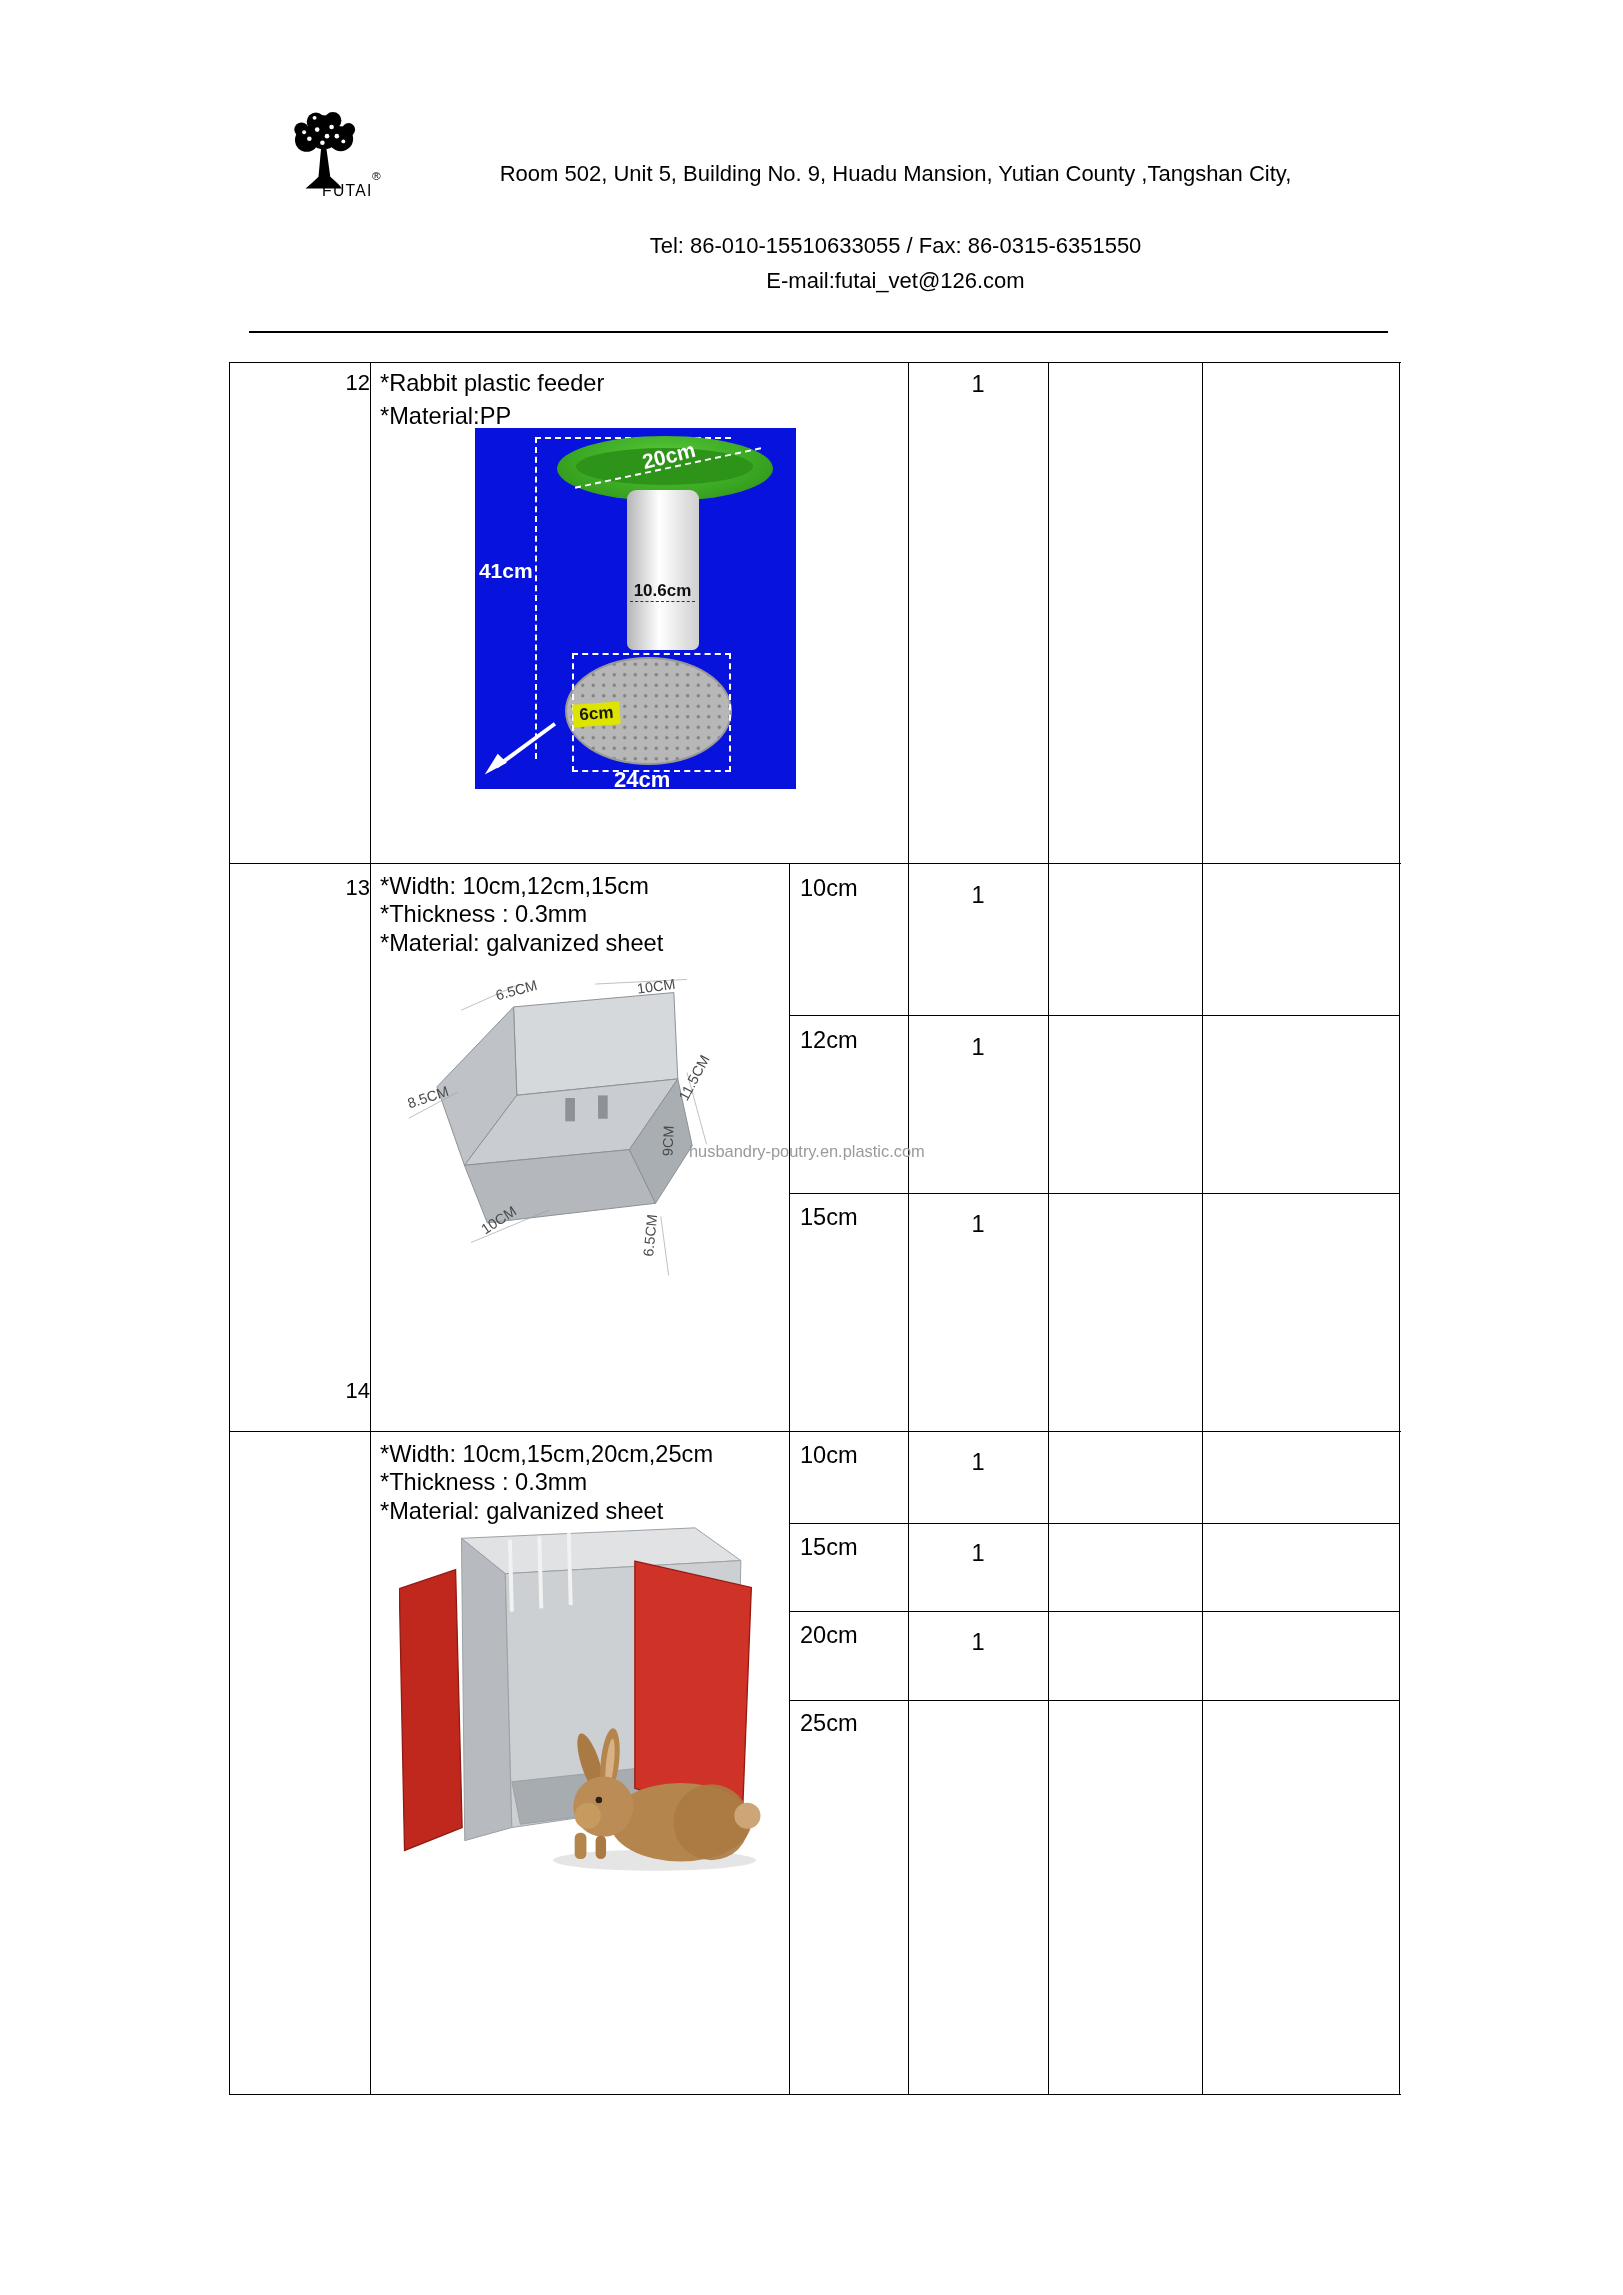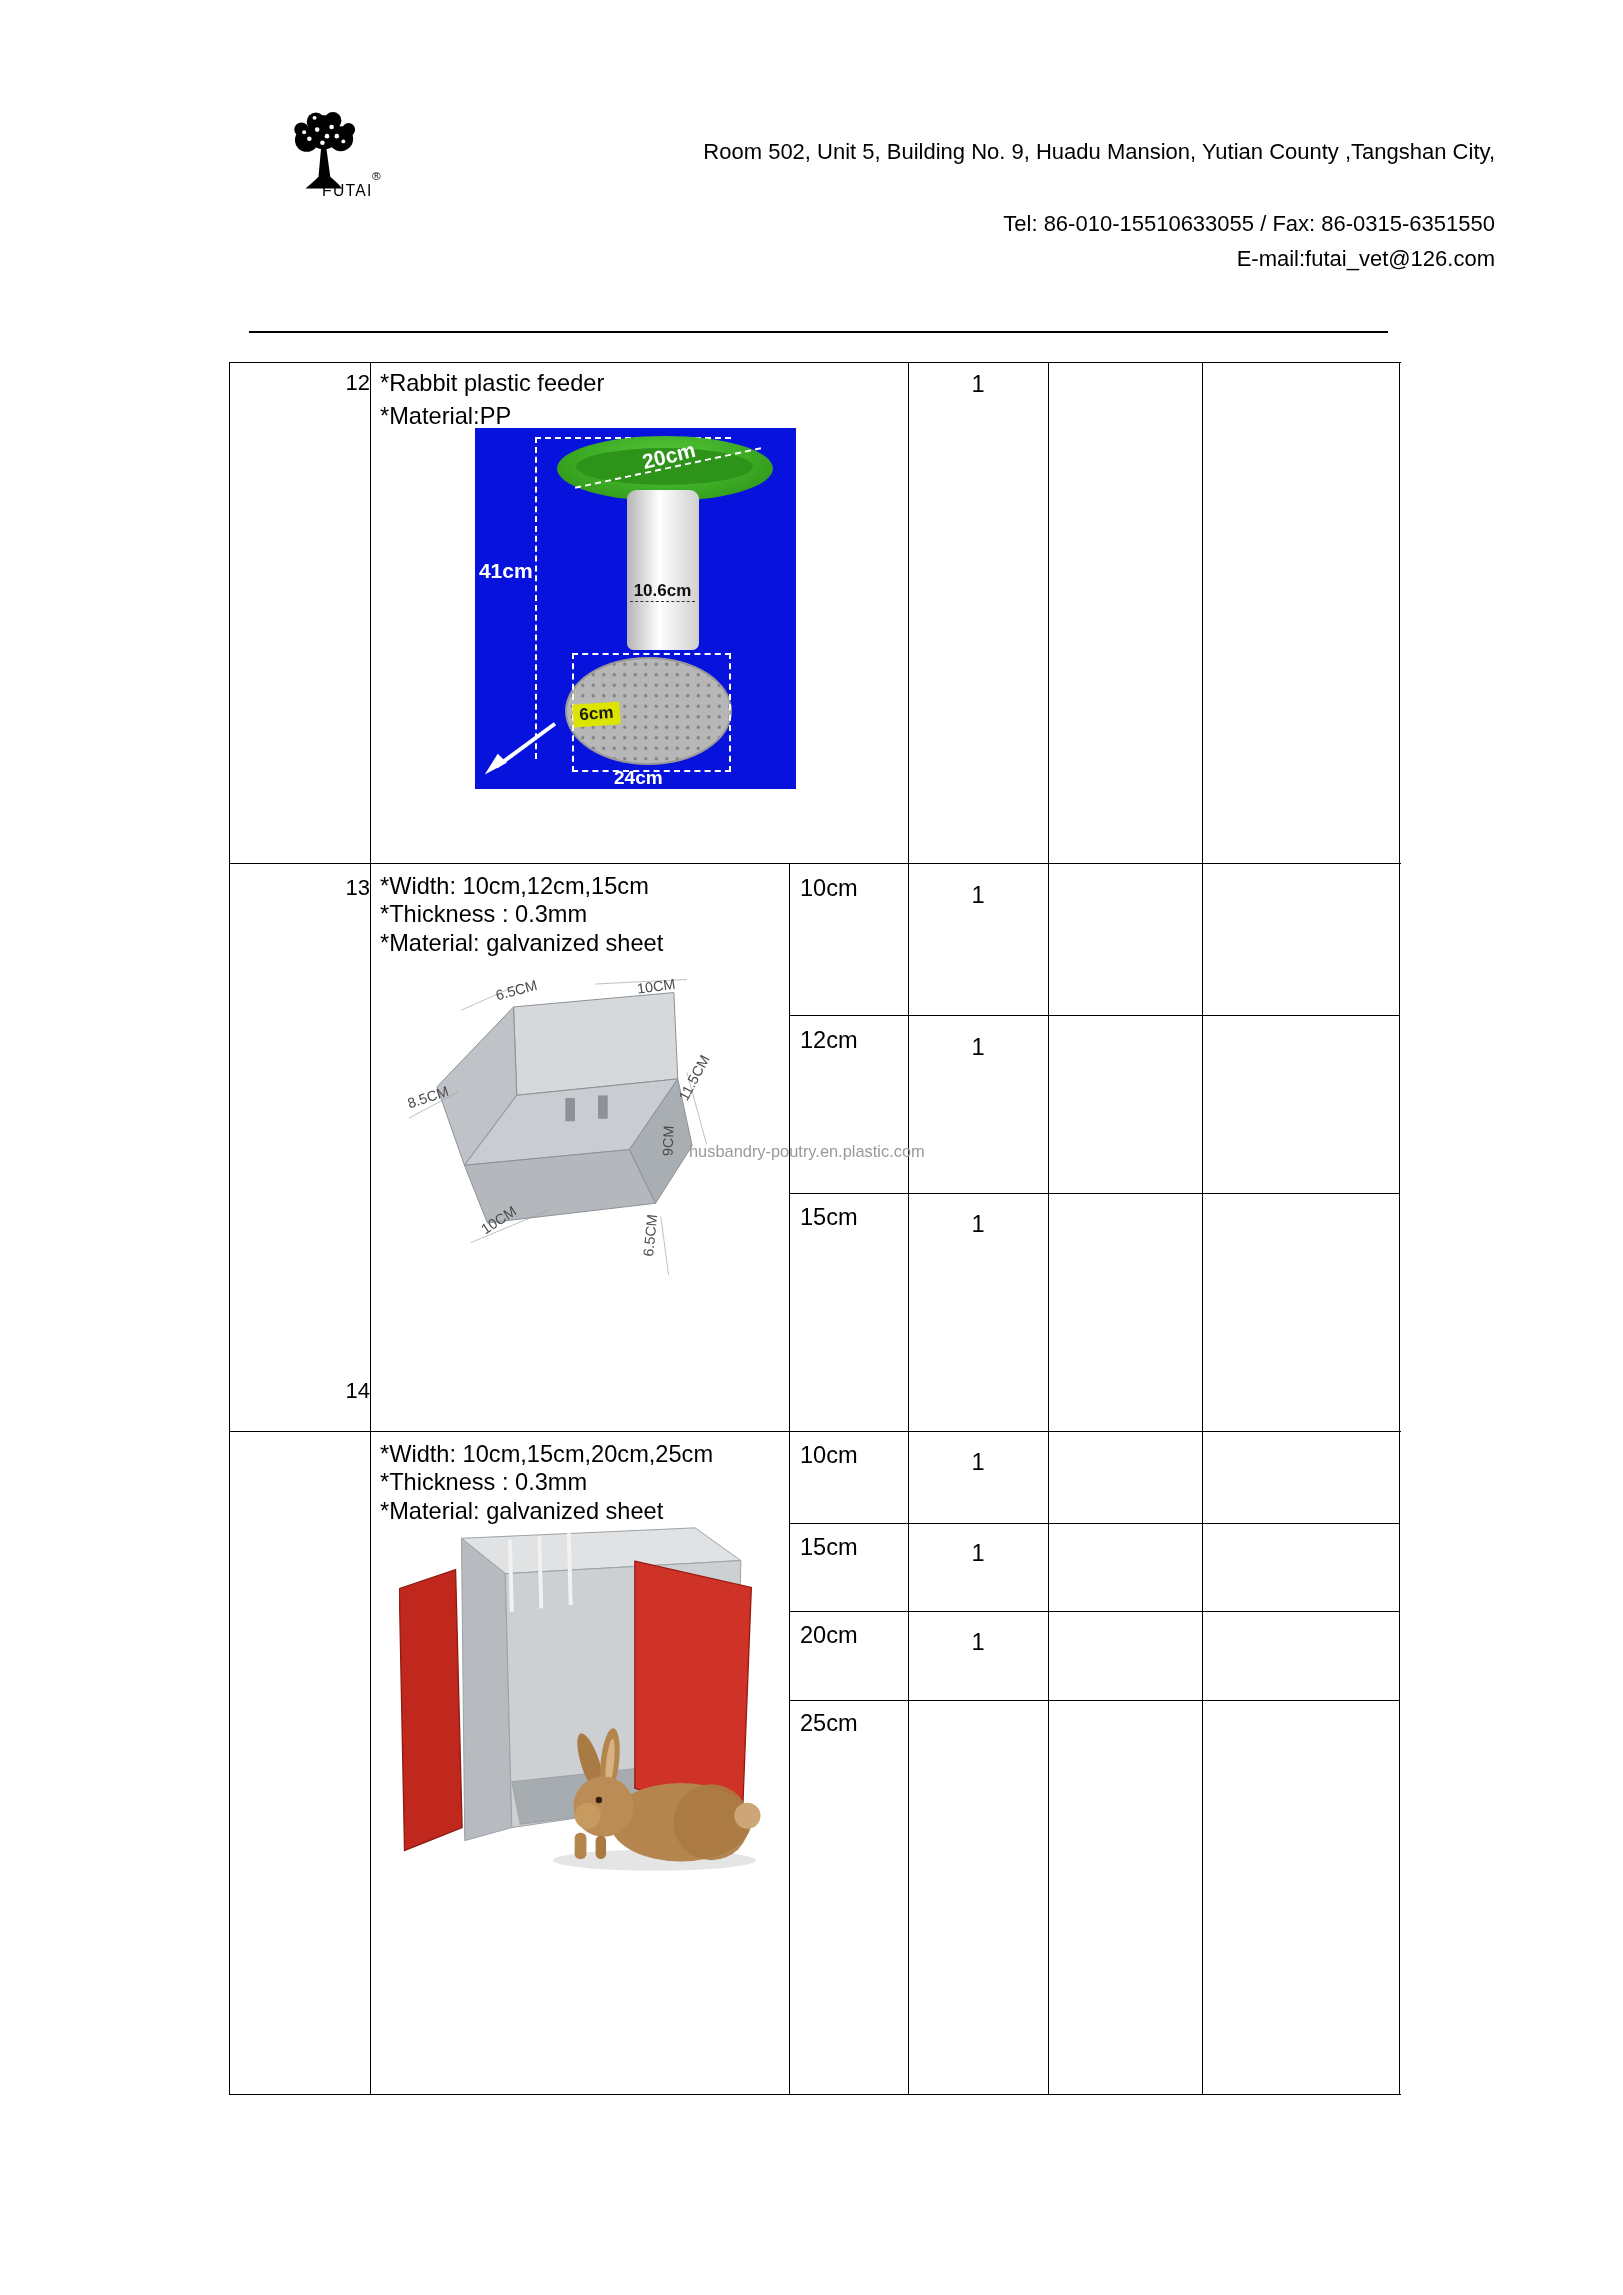--- a/index.html
+++ b/index.html
@@ -12,21 +12,21 @@
   .vline { position:absolute; width:0; border-left:1.3px solid #000; }
   .hline { position:absolute; height:0; border-top:1.3px solid #000; }
   .idx { position:absolute; left:229px; width:141px; text-align:right; font-size:22px; }
   .qty { position:absolute; left:908px; width:140px; text-align:center; font-size:23.6px; }
   .size { position:absolute; left:800px; width:105px; font-size:23.6px; }
   .desc { position:absolute; left:380px; font-size:23.6px; white-space:nowrap;text-align:center; }
 
   
   .company { position:absolute; left:327px; top:92px; width:1165px; text-align:center;
              font-size:27.5px; font-weight:bold; letter-spacing:0.3px; }
-  .hdrline { position:absolute; left:330px; width:1165px; text-align:right; font-size:22px; }
+  .hdrline { position:absolute; left:313px; width:1165px; text-align:center; font-size:22px;margin-top:22px; }
 
   
   .p12 { position:absolute; left:475px; top:428px; width:321px; height:361px;
          background:#0713dc; overflow:hidden; }
   .p12 .dashbox { position:absolute; border:2px dashed #ffffff; }
   .p12 .lbl { position:absolute; color:#ffffff; font-weight:bold; font-size:19.6px; }
   .bowl { position:absolute; left:82px; top:7.9px; width:216px; height:65px;
           background:radial-gradient(ellipse at 50% 35%, #57c93a 0%, #3aa722 60%, #2c8a17 100%);
           border-radius:50%; }
   .bowl-in { position:absolute; left:101px; top:19.6px; width:177px; height:37px;
@@ -115,21 +115,21 @@
     <div class="bowl"></div>
     <div class="bowl-in"></div>
     <div class="abs" style="left:98px;top:39px;width:190px;border-top:2px dashed #fff;transform:rotate(-12deg);"></div>
     <div class="lbl" style="left:167px;top:15.7px;transform:rotate(-14deg);font-size:21px;">20cm</div>
     <div class="stem"></div>
     <div class="lbl" style="left:3.9px;top:131px;font-size:21px;">41cm</div>
     <div class="lbl106">10.6cm</div>
     <div class="base"></div>
     <div class="dashbox" style="left:97px;top:225px;width:155px;height:115px;"></div>
     <div class="lbl6">6cm</div>
-    <div class="lbl" style="left:139px;top:339px;font-size:19px;">24cm</div>
+    <div class="lbl" style="left:139px;top:339px;font-size:22px;">24cm</div>
     <svg class="abs" style="left:3.3px;top:288px;" width="85" height="65" viewBox="0 0 130 100">
       <line x1="118" y1="12" x2="28" y2="78" stroke="#fff" stroke-width="6"></line>
       <polygon points="10,90 44,72 30,58" fill="#fff"></polygon>
     </svg>
   </div>
 
   <div class="idx" style="top:875px;">13</div>
   <div class="desc" style="top:873px;">*Width: 10cm,12cm,15cm</div>
   <div class="desc" style="top:901px;">*Thickness : 0.3mm</div>
   <div class="desc" style="top:930px;">*Material: galvanized sheet</div>

